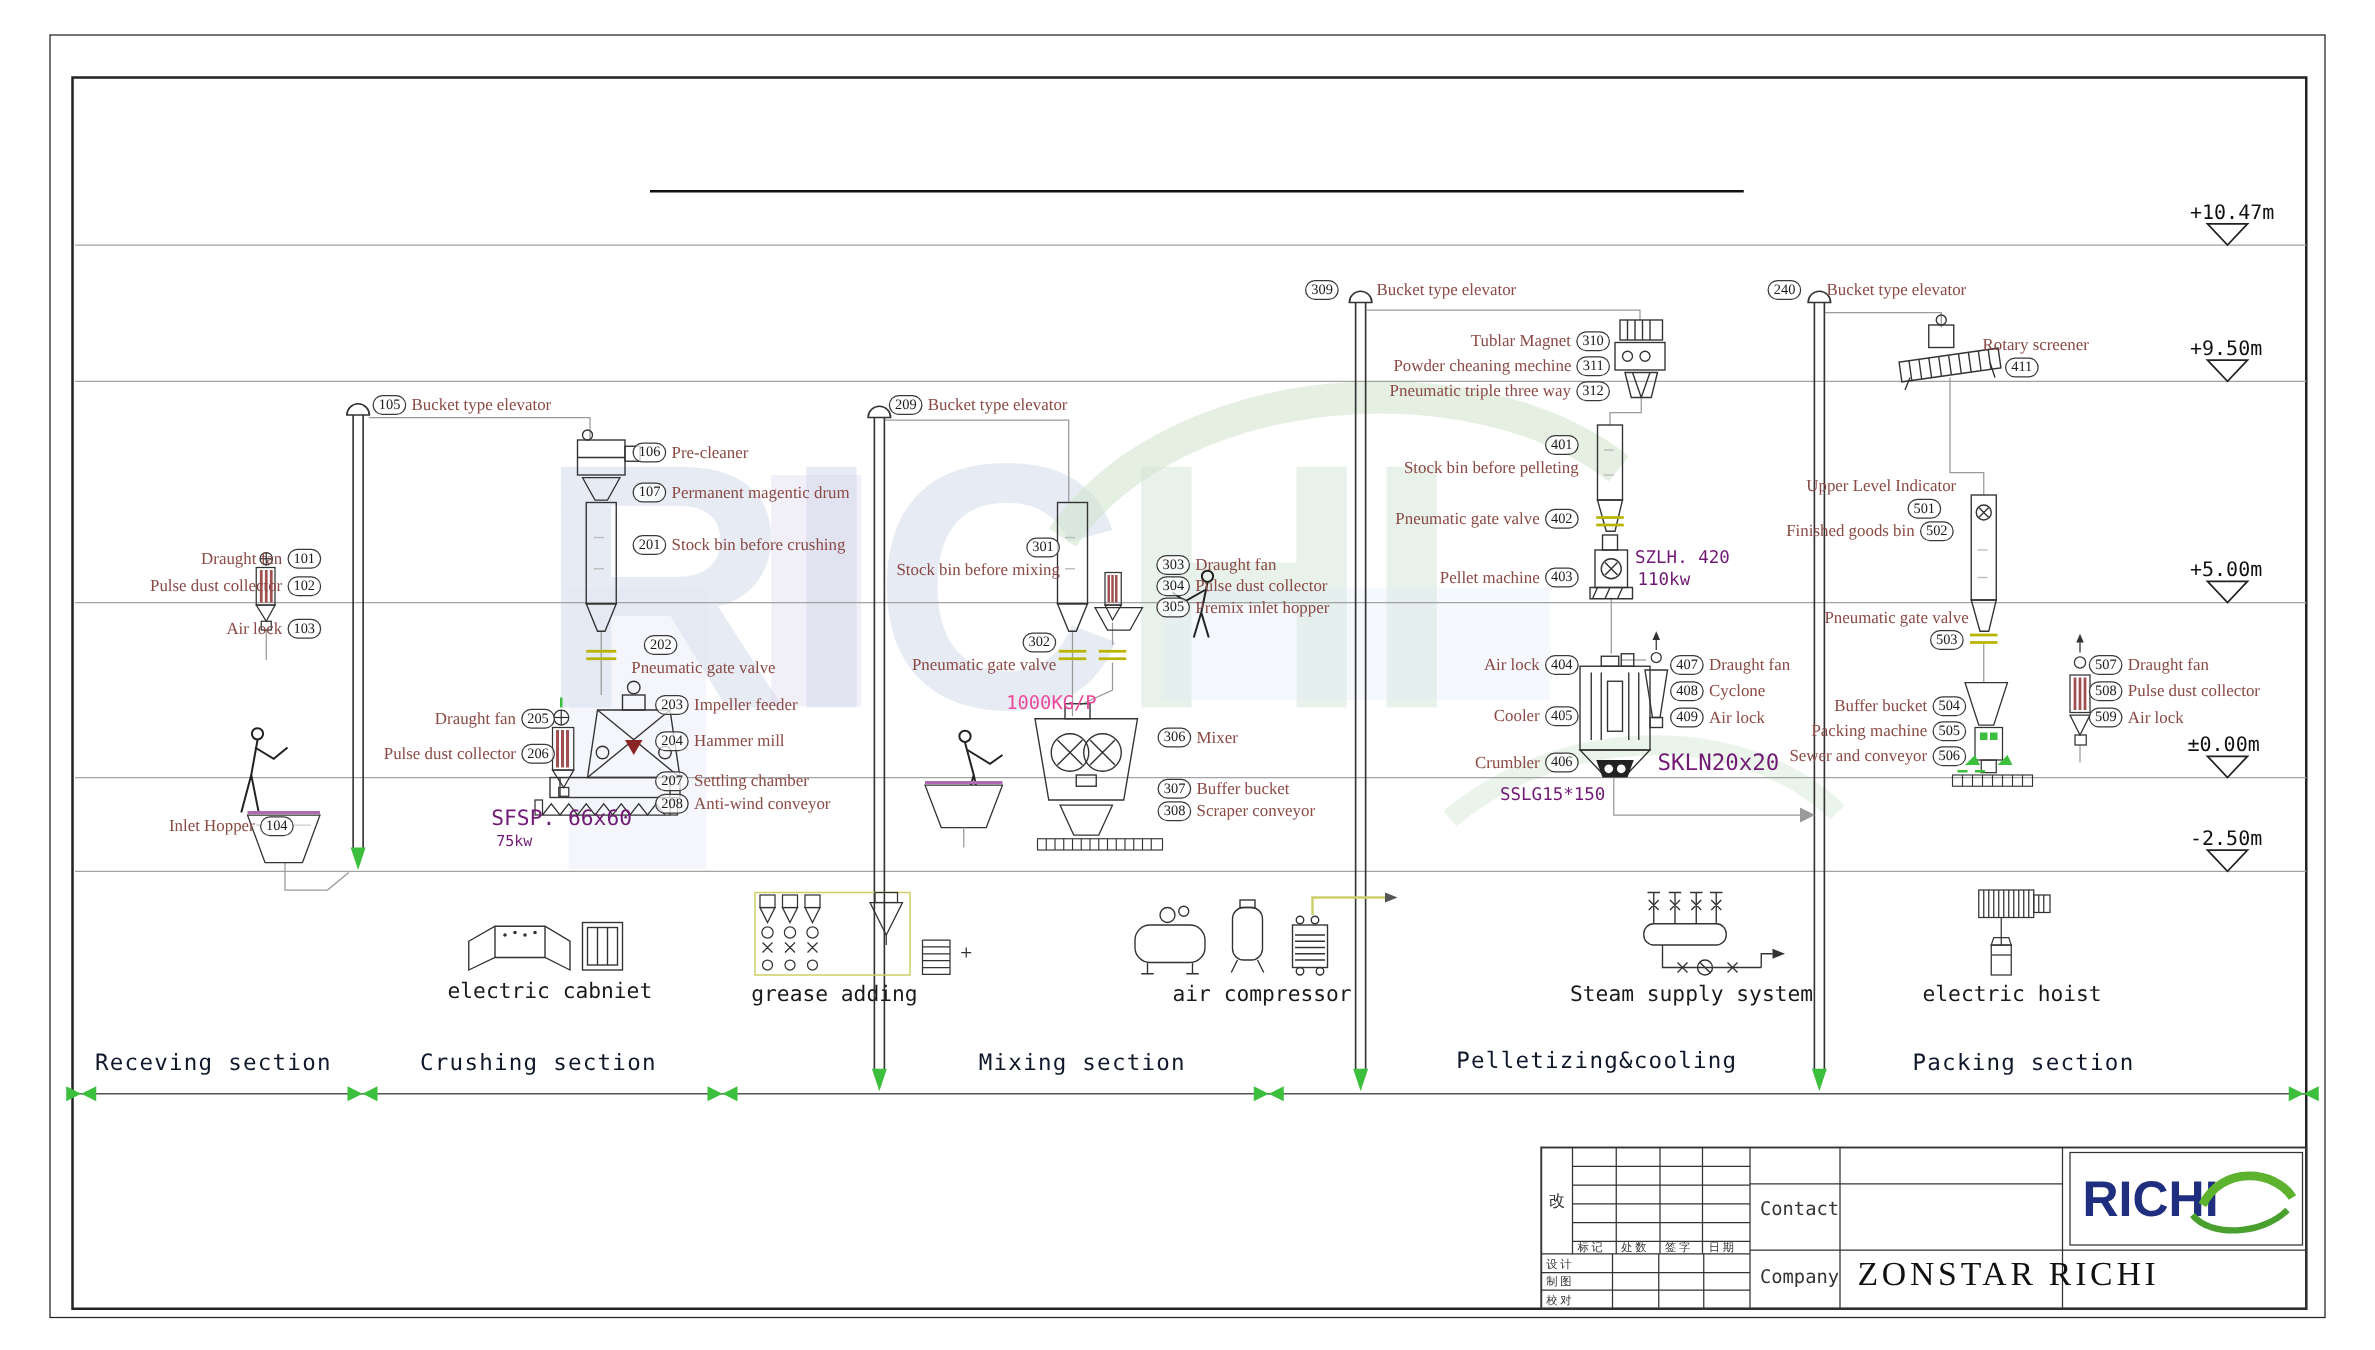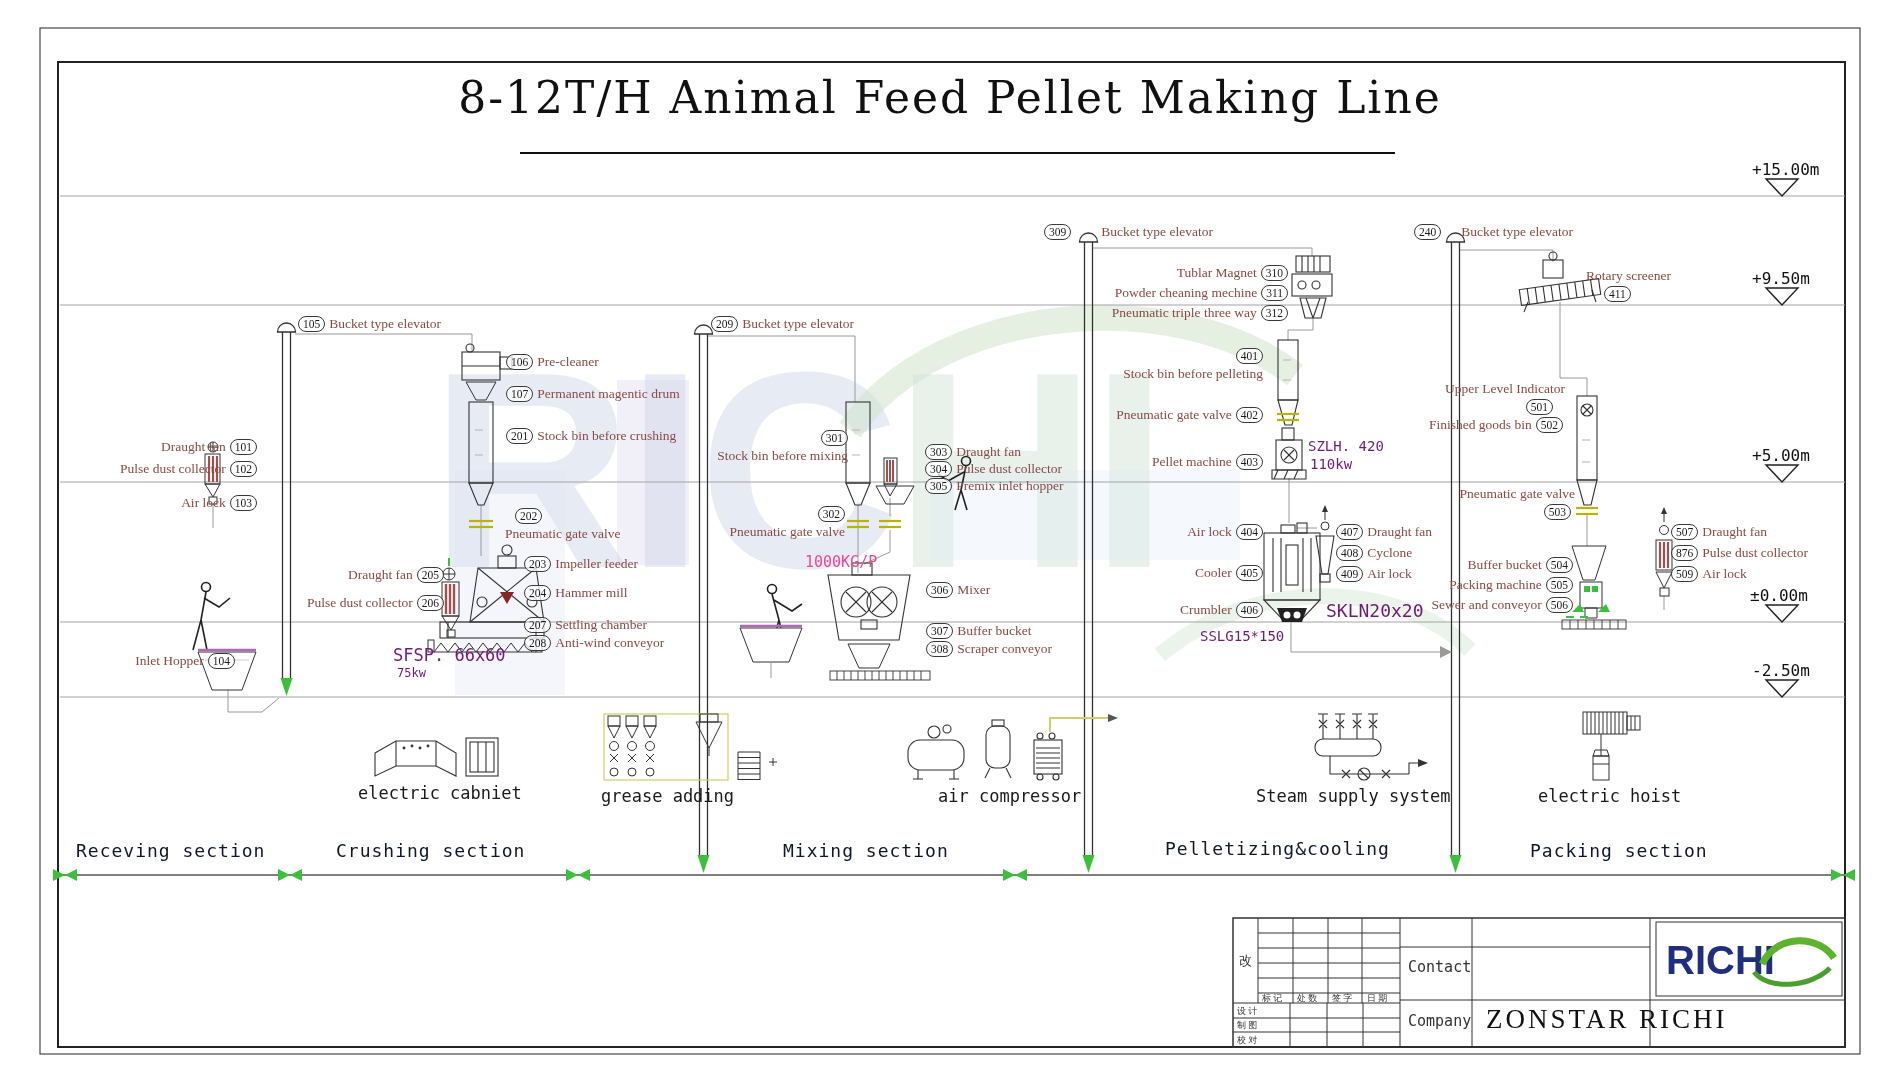--- a/index.html
+++ b/index.html
@@ -450,24 +450,23 @@
       <path d="M1400 918 V1047 M1472 918 V1047 M1650 918 V1047"></path>
       <path d="M1400 1000 H1845 M1400 947 H1650"></path>
       <path d="M1258 918 V1003 M1293 918 V1003 M1328 918 V1003 M1362 918 V1003"></path>
       <path d="M1258 933 H1400 M1258 948 H1400 M1258 963 H1400 M1258 978 H1400 M1258 993 H1400"></path>
       <path d="M1233 1003 H1400 M1233 1018 H1400 M1233 1032 H1400"></path>
       <path d="M1290 1003 V1047 M1327 1003 V1047 M1363 1003 V1047"></path>
       <rect x="1656" y="922" width="186" height="74"></rect>
     </g>
   </svg>
 
-  <div id="title">8-12T/H Animal Feed Pellet Making Line</div>
   <div id="underline"></div>
 
-  <div class="txt elev" style="left:1752px;top:160px">+15.00m</div>
+  <div class="txt elev" style="left:1752px;top:160px">+10.47m</div>
   <div class="txt elev" style="left:1752px;top:269px">+9.50m</div>
   <div class="txt elev" style="left:1752px;top:446px">+5.00m</div>
   <div class="txt elev" style="left:1750px;top:586px">±0.00m</div>
   <div class="txt elev" style="left:1752px;top:661px">-2.50m</div>
 
   <div class="t" style="right:1643px;top:439px">
       <span>Draught fan</span>
       <span class="num">101</span>
     </div>
   <div class="t" style="right:1643px;top:461px">
@@ -655,21 +654,21 @@
     </div>
   <div class="t" style="right:327px;top:597px">
       <span>Sewer and conveyor</span>
       <span class="num">506</span>
     </div>
   <div class="t" style="left:1671px;top:524px">
       <span class="num">507</span>
       <span>Draught fan</span>
     </div>
   <div class="t" style="left:1671px;top:545px">
-      <span class="num">876</span>
+      <span class="num">508</span>
       <span>Pulse dust collector</span>
     </div>
   <div class="t" style="left:1671px;top:566px">
       <span class="num">509</span>
       <span>Air lock</span>
     </div>
 
   <div class="txt aux" style="left:358px;top:783px">electric cabniet</div>
   <div class="txt aux" style="left:601px;top:786px">grease adding</div>
   <div class="txt aux" style="left:938px;top:786px">air compressor</div>

